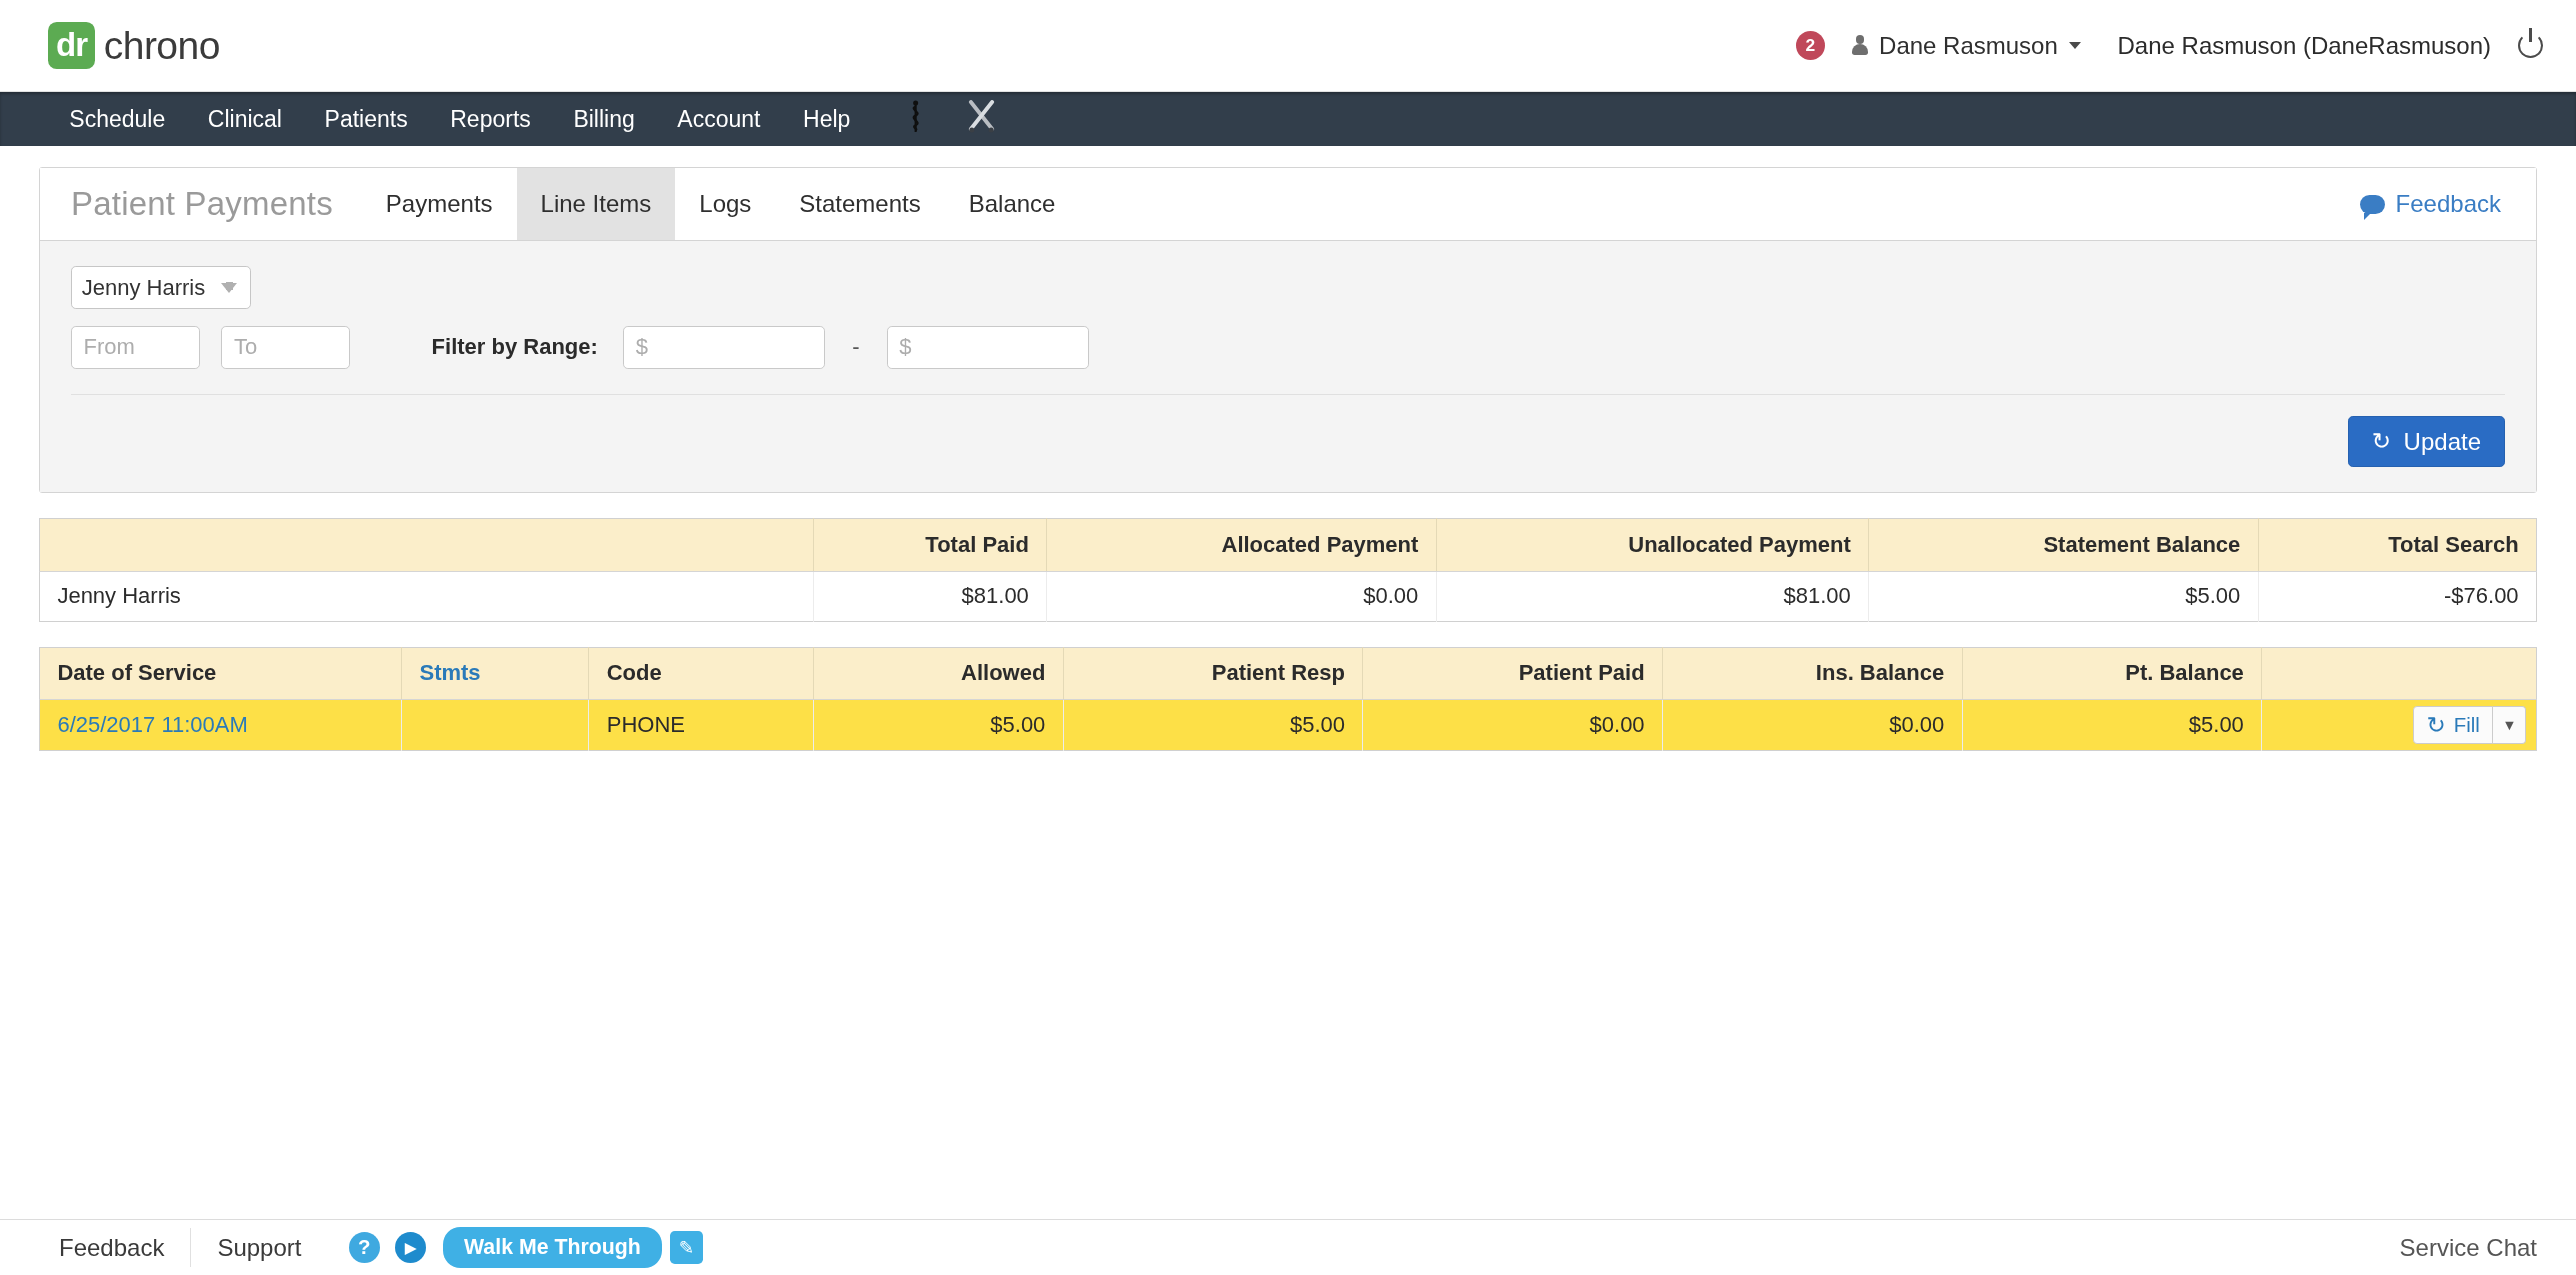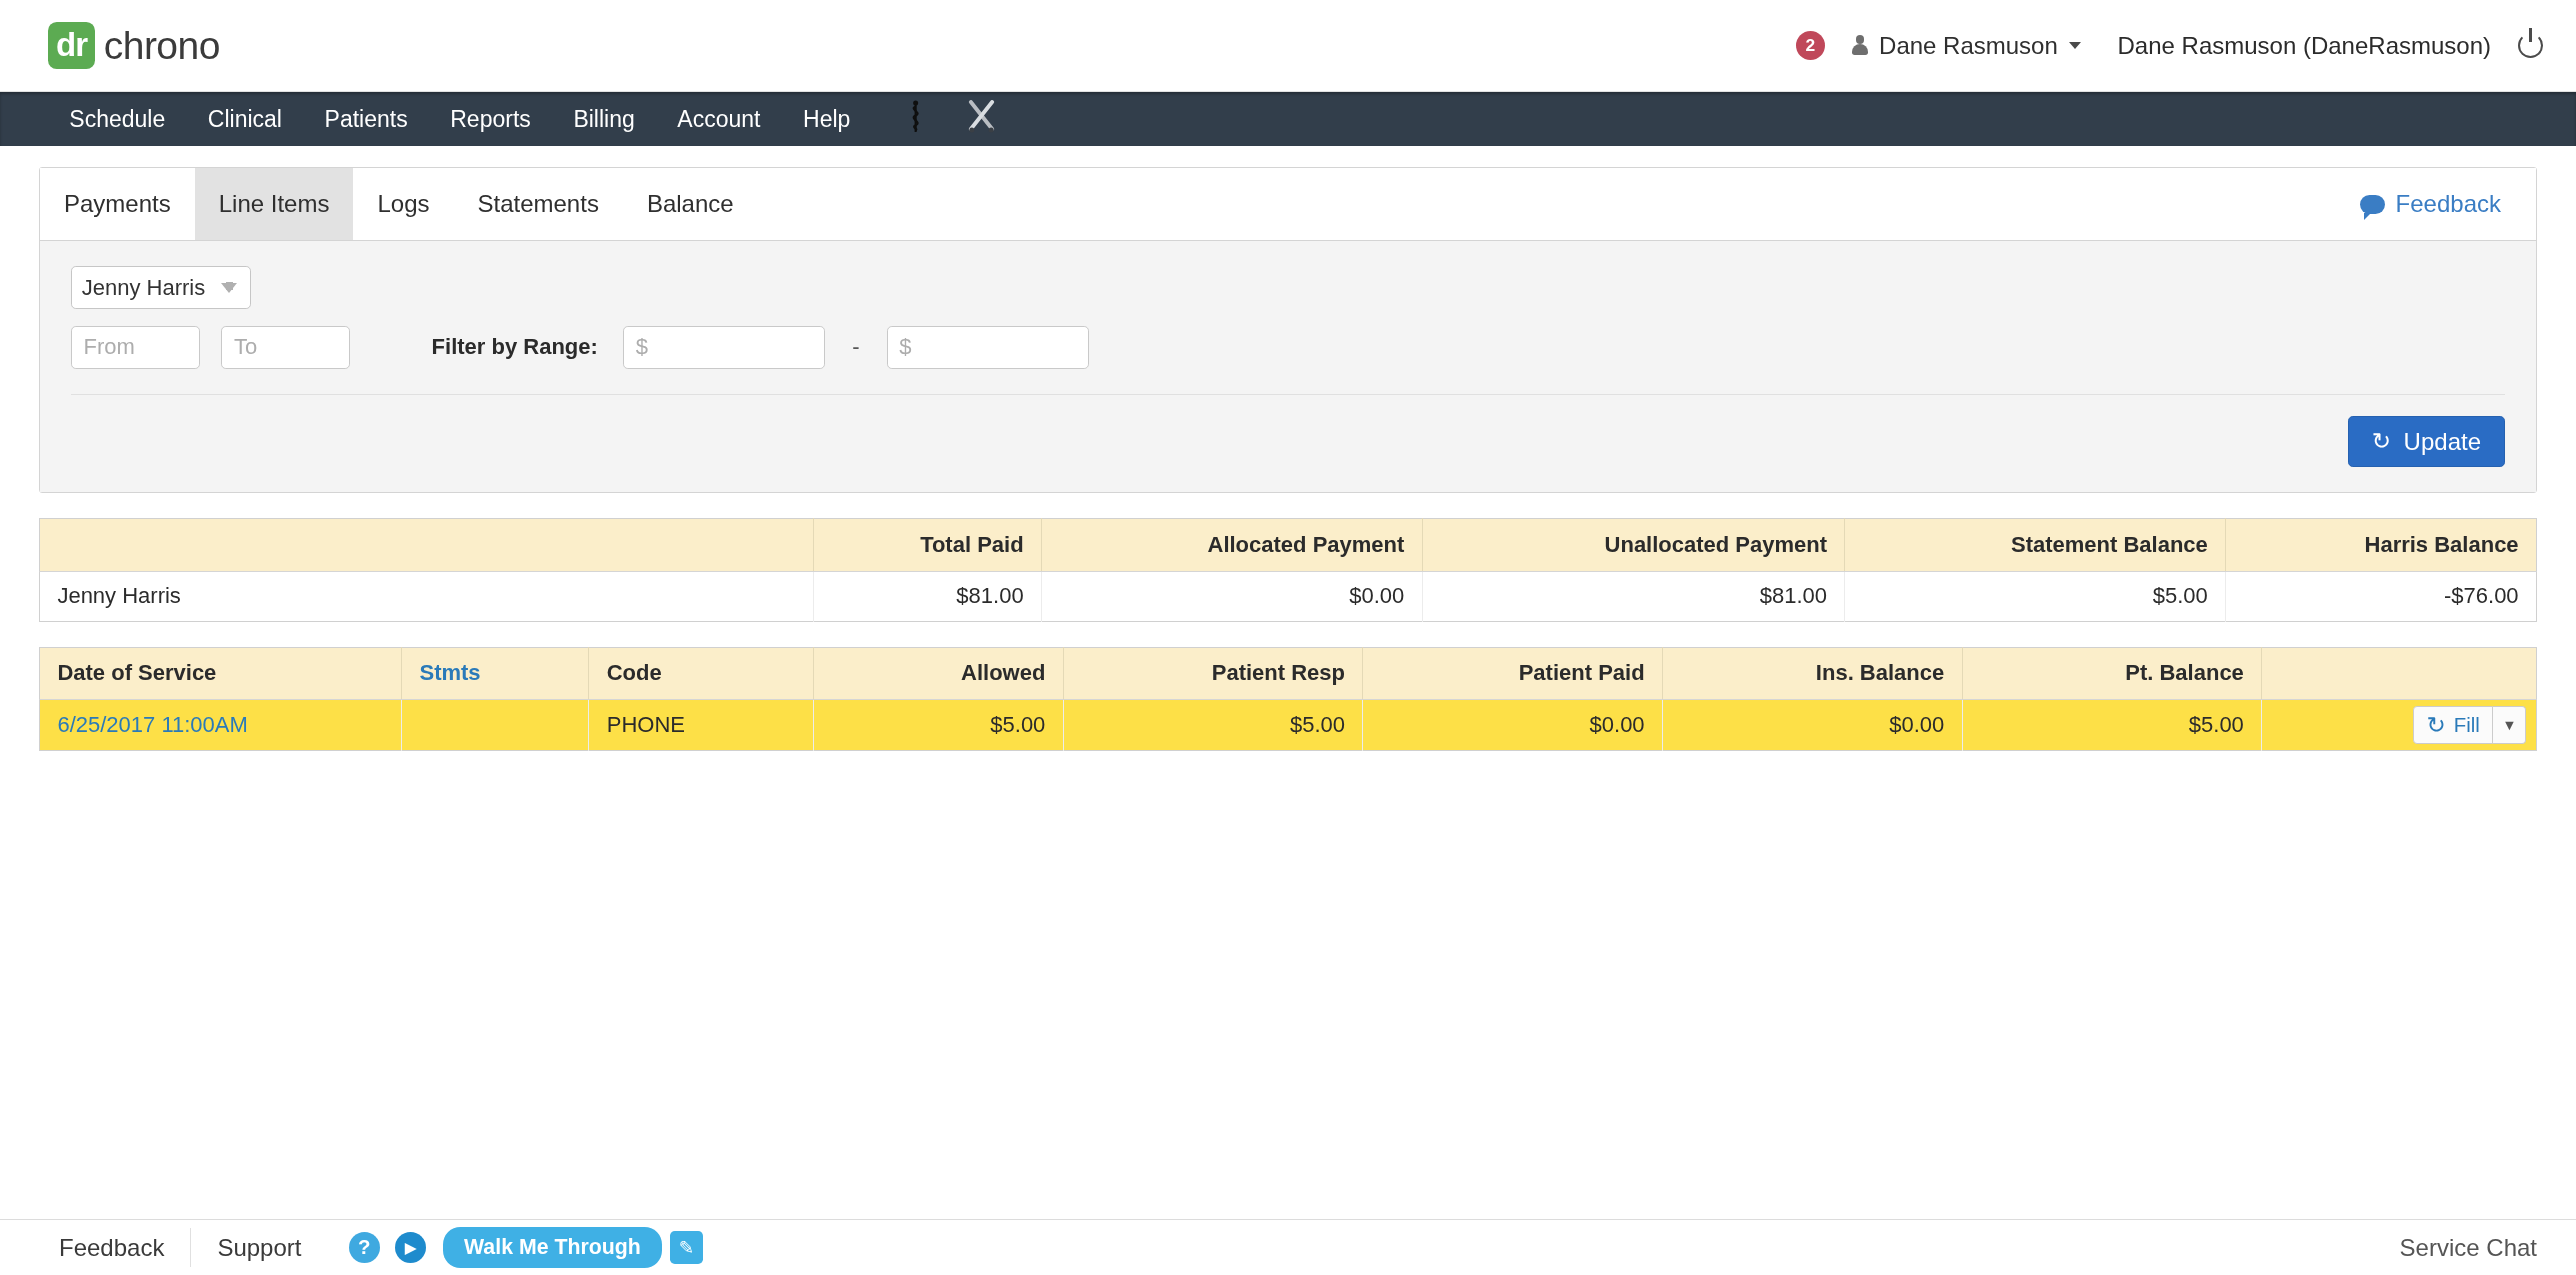--- a/index.html
+++ b/index.html
@@ -441,20 +441,21 @@
     </span>
   </div>
 
 </div>
 
 <div class="page">
 
   <div class="panel">
 
     <div class="tabs-row">
+      <div class="page-title">Patient Payments</div>
       <div class="tab">Payments</div>
       <div class="tab active">Line Items</div>
       <div class="tab">Logs</div>
       <div class="tab">Statements</div>
       <div class="tab">Balance</div>
       <div class="feedback-link">
         <span class="bubble"></span>
         <span>Feedback</span>
       </div>
     </div>
@@ -486,21 +487,21 @@
   </div>
 
   <table class="tbl">
     <thead>
       <tr>
         <th class="left" style="width:31%"></th>
         <th>Total Paid</th>
         <th>Allocated Payment</th>
         <th>Unallocated Payment</th>
         <th>Statement Balance</th>
-        <th>Harris Balance</th>
+        <th>Total Search</th>
       </tr>
     </thead>
     <tbody>
       <tr class="summary">
         <td class="left">Jenny Harris</td>
         <td>$81.00</td>
         <td>$0.00</td>
         <td>$81.00</td>
         <td>$5.00</td>
         <td>-$76.00</td>

